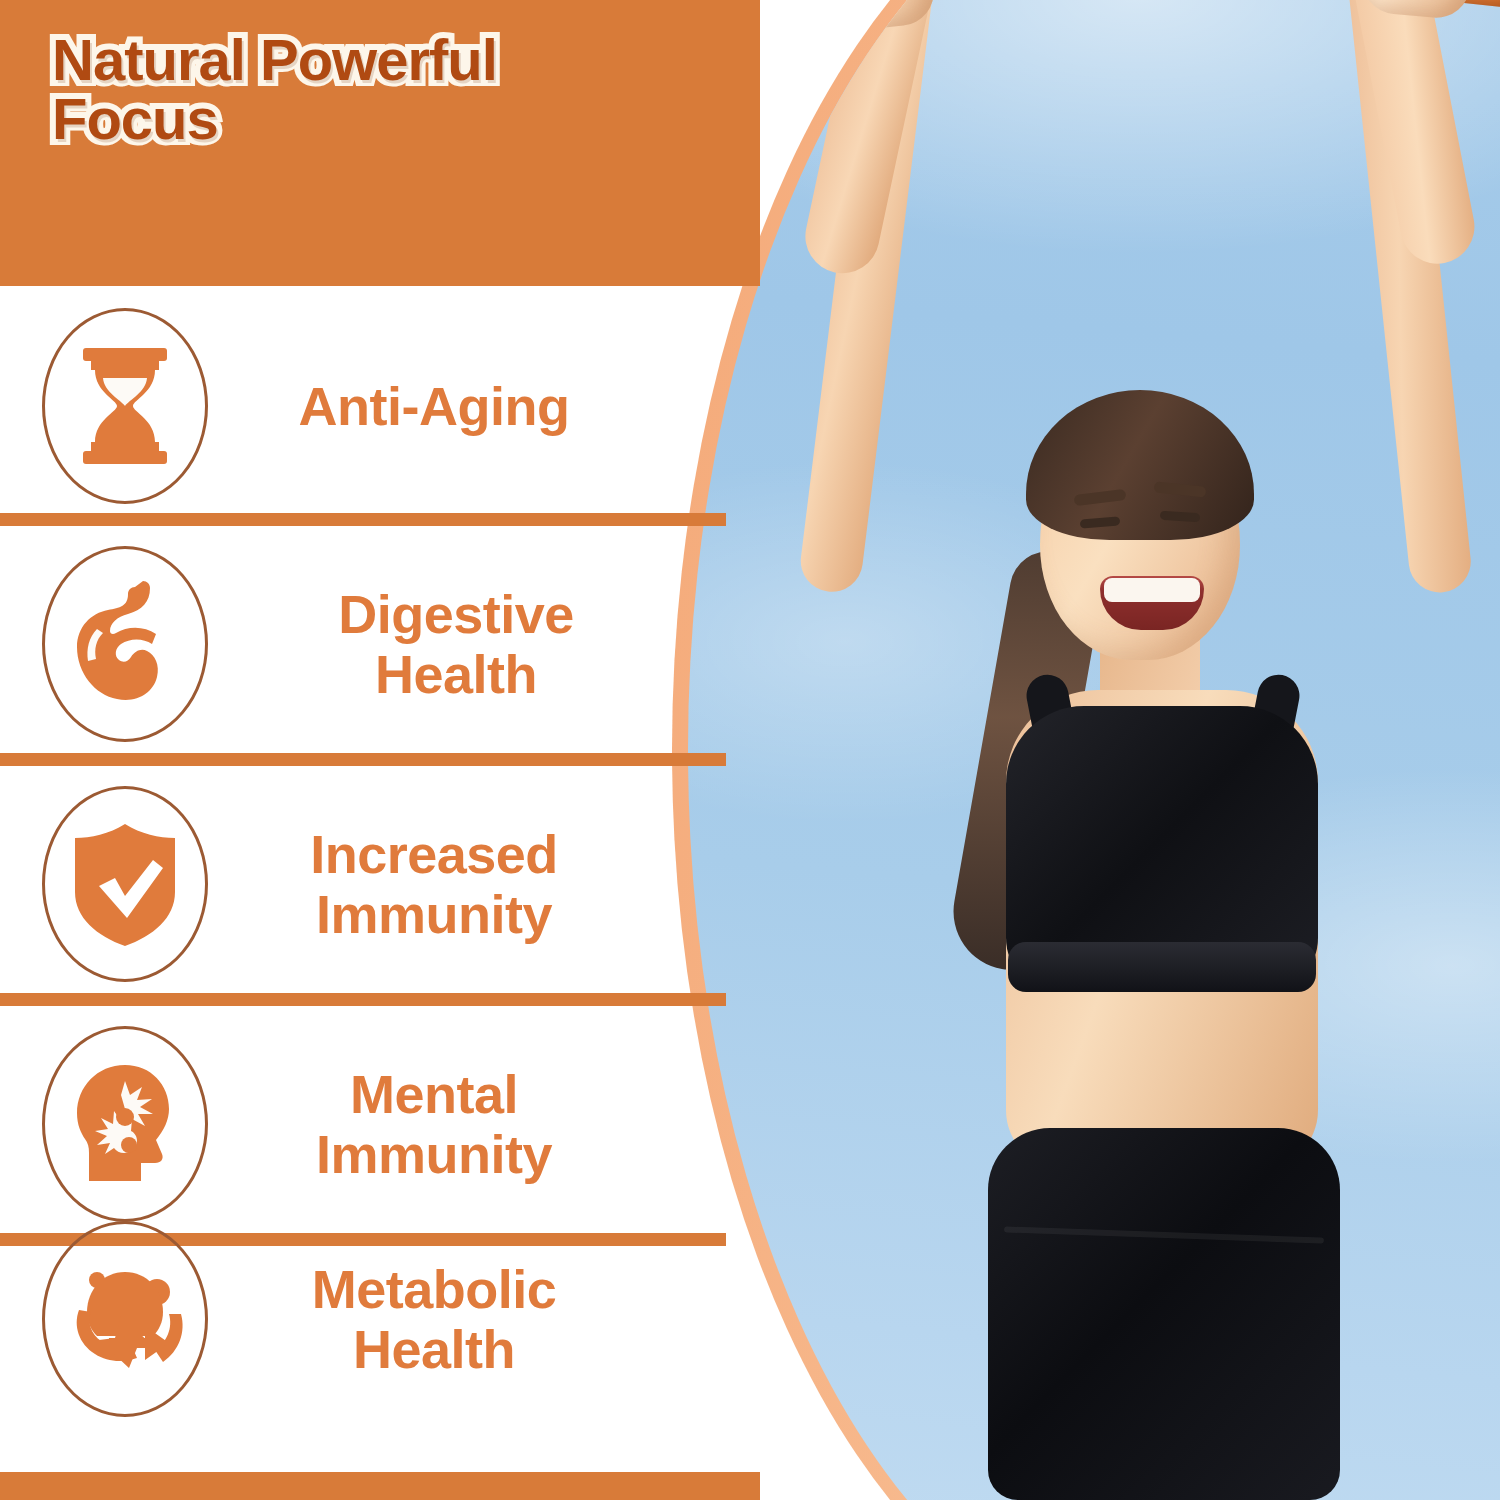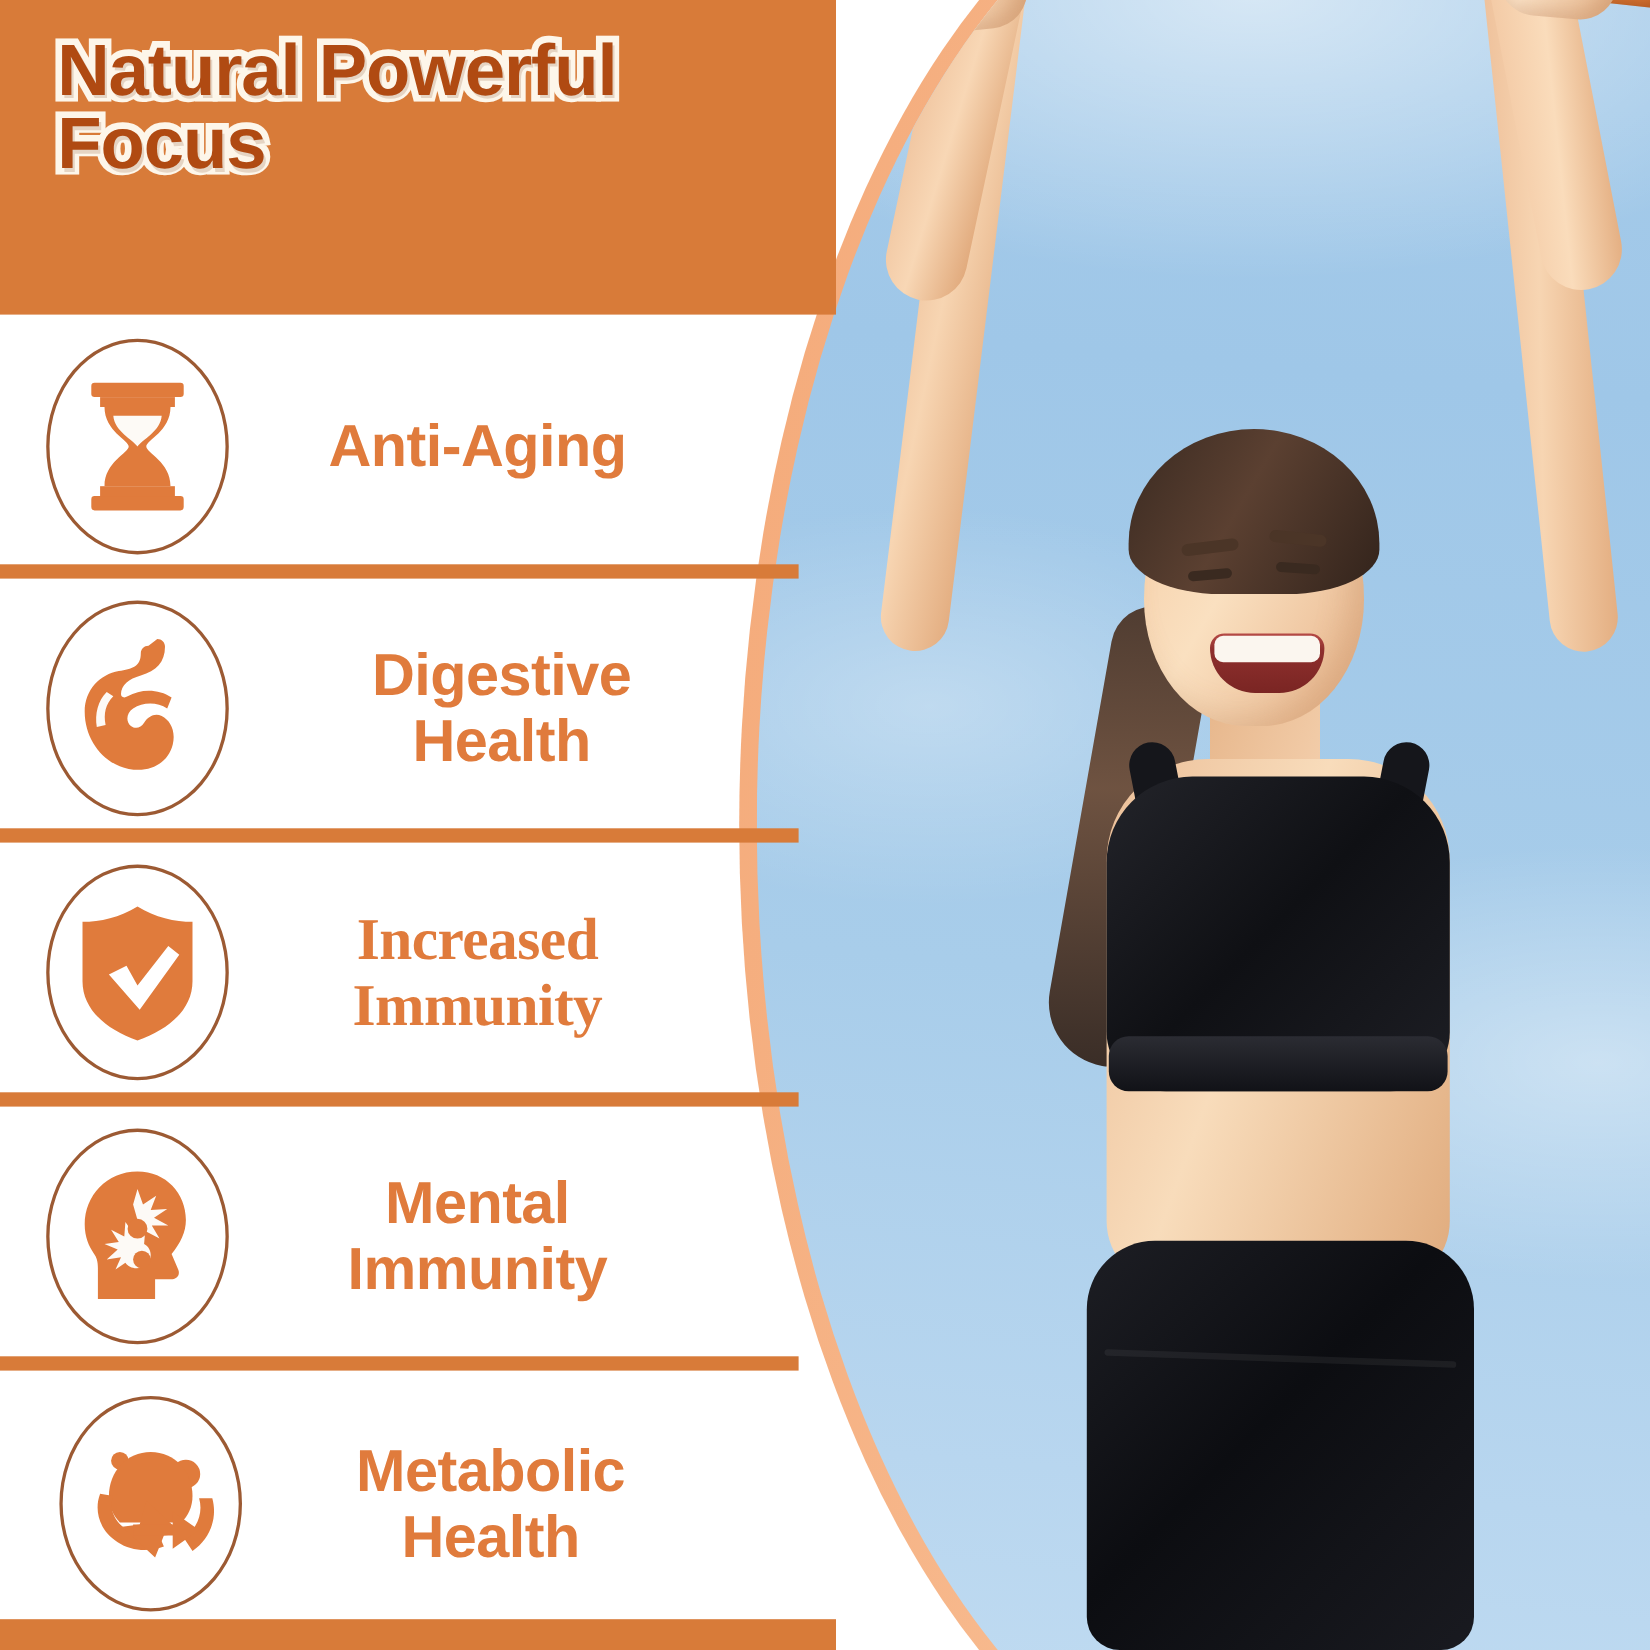--- a/index.html
+++ b/index.html
@@ -136,21 +136,21 @@
   
   .header{
     position:absolute;left:0;top:0;
     width:760px;height:286px;
     background:#d87b39;
     z-index:4;
   }
   .title{
     position:absolute;left:52px;top:30px;
     width:700px;
-    font-size:66px;
+    font-size:58px;
     font-weight:700;
     line-height:1.02;
     letter-spacing:-1px;
     color:#b04a12;
     -webkit-text-stroke:12px #fdf6ea;
     paint-order:stroke fill;
     text-shadow:2px 3px 0 rgba(120,60,20,.18);
     white-space:pre-line;
   }
 
@@ -280,21 +280,21 @@
         <svg width="120" height="126" viewBox="0 0 120 126" aria-hidden="true">
           <path d="M70 6 c-4 0 -7 3 -7 7 c0 12 -8 14 -20 16 C26 32 12 46 12 66 c0 26 18 48 40 52 c20 4 36 -6 40 -22 c3 -12 -2 -22 -10 -26 c-6 -3 -12 0 -16 6 c-3 5 -8 6 -12 3 c-5 -4 -4 -12 2 -16 c9 -6 22 -6 31 0 l4 -10 c-12 -8 -28 -8 -40 -1 c-3 2 -6 1 -6 -2 c0 -8 7 -14 18 -17 c14 -4 22 -12 22 -26 c0 -4 -3 -7 -7 -7 z" fill="#e07b3c"></path>
           <path d="M32 48 c-8 8 -11 20 -9 32 l8 -2 c-2 -10 0 -19 7 -26 z" fill="#fdfaf6"></path>
         </svg>
       </div>
       <div class="row-label">Digestive
 Health</div>
     </div>
     <div class="divider" style="top:467px;"></div>
 
-    <div class="row" style="top:492px;height:212px;font-family:Liberation Serif, serif;">
+    <div class="row" style="top:492px;height:212px;">
       <div class="icon-badge">
         <svg width="114" height="128" viewBox="0 0 114 128" aria-hidden="true">
           <path d="M57 4 c-16 10 -34 14 -50 14 v54 c0 26 22 44 50 54 c28 -10 50 -28 50 -54 V18 c-16 0 -34 -4 -50 -14 z" fill="#e07b3c"></path>
           <path d="M31 66 l16 -8 l10 18 l28 -36 l10 8 l-36 50 z" fill="#ffffff"></path>
         </svg>
       </div>
       <div class="row-label">Increased
 Immunity</div>
     </div>
     <div class="divider" style="top:707px;"></div>
@@ -306,21 +306,21 @@
           <path d="M58 34 l4 -14 l5 14 l12 -8 l-5 13 l15 -1 l-12 8 l13 7 l-15 0 l7 12 l-13 -7 l-1 12 c4 2 6 6 6 10 c0 7 -6 12 -13 12 c-4 0 -8 -2 -10 -5 l-9 6 l5 -11 l-13 2 l10 -9 l-12 -5 l13 -2 l-7 -11 l12 6 l1 -13 l7 10 l4 -12 z" fill="#fdfaf6"></path>
           <circle cx="62" cy="56" r="9" fill="#e07b3c"></circle>
           <circle cx="66" cy="84" r="8" fill="#e07b3c"></circle>
         </svg>
       </div>
       <div class="row-label">Mental
 Immunity</div>
     </div>
     <div class="divider" style="top:947px;"></div>
 
-    <div class="row" style="top:975px;height:212px;padding-left:12px;">
+    <div class="row" style="top:927px;height:212px;">
       <div class="icon-badge">
         <svg width="124" height="122" viewBox="0 0 124 122" aria-hidden="true">
           <g fill="#e07b3c">
             <circle cx="34" cy="22" r="8"></circle>
             <circle cx="94" cy="34" r="13"></circle>
             <path d="M62 14 c-22 0 -38 18 -38 40 c0 10 4 18 10 24 h56 c6 -6 10 -14 10 -24 c0 -22 -16 -40 -38 -40 z"></path>
             <path d="M16 52 c-6 16 0 34 16 44 c12 8 28 9 42 4 l-6 -14 c-10 4 -22 3 -30 -3 c-10 -7 -14 -19 -10 -29 z"></path>
             <path d="M106 56 c4 14 -2 28 -14 36 l8 12 c16 -11 23 -30 18 -48 z"></path>
             <path d="M58 58 l-6 22 l-16 2 l30 28 l8 -20 l16 -2 z"></path>
             <path d="M52 70 l42 0 l0 18 l22 -14 l-22 -16 l0 12 z" opacity="0"></path>

